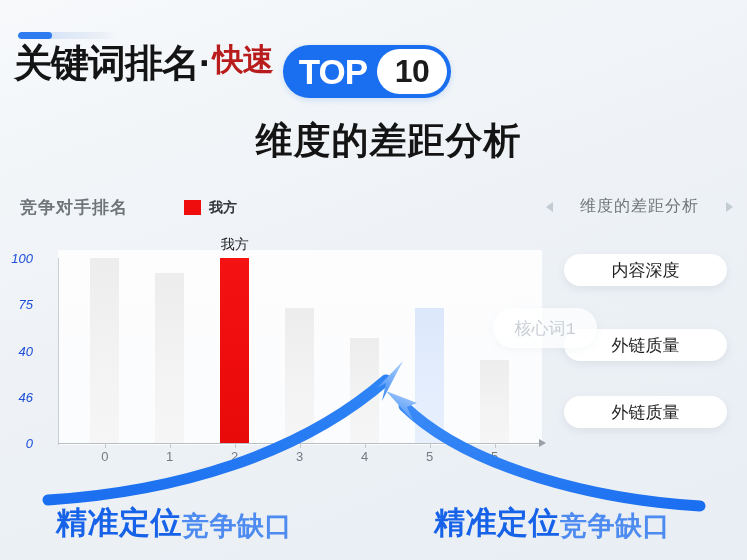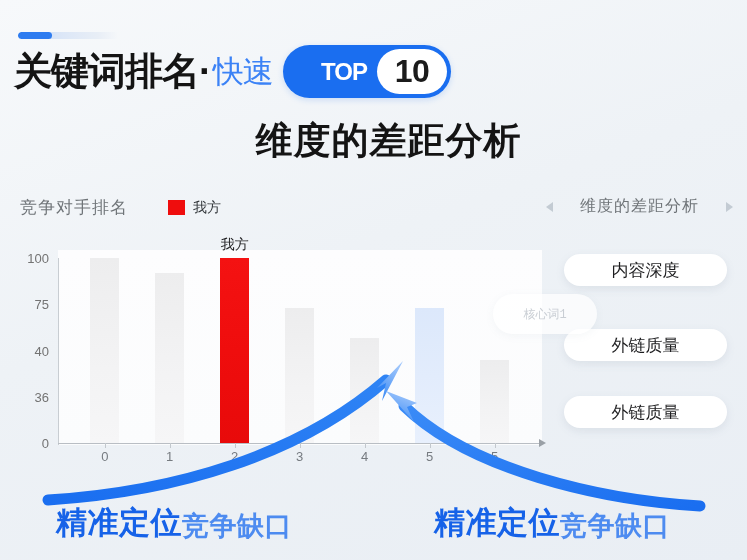--- a/index.html
+++ b/index.html
@@ -18,62 +18,62 @@
     background:linear-gradient(90deg,#c5d9f7 0%,#dce7f7 45%,#e8eef6 80%,rgba(233,238,246,0) 100%);
   }
   .progress-fill{
     position:absolute;left:0;top:0;height:100%;width:34%;
     background:#2e7cf0;border-radius:4px;
   }
 
   
   .headline{
     position:absolute;left:14px;top:44px;
-    display:flex;align-items:center;height:54px;
+    display:flex;height:54px;
   }
   .headline-main{
     font-size:38px;font-weight:bold;color:#141414;
     letter-spacing:-1px;white-space:nowrap;line-height:1;
     position:relative;z-index:3;
   }
   .headline-sub{
-    font-size:31px;font-weight:normal;color:#3b82f6;
+    font-size:31px;font-weight:bold;color:#b91c1c;
     letter-spacing:-1px;white-space:nowrap;line-height:1;
     margin-left:2px;position:relative;z-index:3;
   }
   .top-badge{
     position:absolute;left:283px;top:45px;
     height:53px;min-width:164px;
     background:#1a6ef0;border-radius:27px;
     display:flex;align-items:center;justify-content:flex-end;
     padding-right:4px;z-index:2;
     box-shadow:0 2px 6px rgba(26,110,240,.18);
   }
   .top-badge .top-word{
-    color:#ffffff;font-size:24px;font-weight:bold;
+    color:#ffffff;font-size:35px;font-weight:bold;
     letter-spacing:-1px;line-height:1;margin-right:10px;
   }
   .top-badge .num-pill{
     background:#ffffff;border-radius:24px;
     height:45px;min-width:70px;
     display:flex;align-items:center;justify-content:center;
     color:#1b1b1b;font-size:32px;font-weight:bold;letter-spacing:-.5px;
   }
 
   .page-title{
     position:absolute;left:0;right:0;top:116px;
     text-align:center;font-size:37px;font-weight:bold;color:#141414;
     letter-spacing:1px;
     padding-left:30px;
   }
 
   
   .chart-head{
     position:absolute;left:20px;top:196px;
-    display:flex;align-items:center;gap:40px;
+    display:flex;align-items:center;gap:56px;font-weight:bold;
   }
   .chart-head-title{font-size:17px;color:#6f7478;letter-spacing:1px;}
   .legend{display:flex;align-items:center;gap:8px;}
   .legend-swatch{width:17px;height:15px;background:#ef0d0d;display:block;}
   .legend-label{font-size:14px;color:#32363a;}
 
   .chart{
     position:absolute;left:12px;top:250px;
     width:530px;height:200px;
   }
@@ -88,23 +88,24 @@
   .x-axis-line{
     position:absolute;left:46px;top:193px;width:484px;height:1px;
     background:#b9bec4;
   }
   .x-axis-arrow{
     position:absolute;left:527px;top:189px;
     width:0;height:0;border-left:7px solid #9aa0a6;
     border-top:4px solid transparent;border-bottom:4px solid transparent;
   }
   .ytick{
-    position:absolute;right:100%;margin-right:9px;
-    font-size:13px;color:#737373;transform:translateY(-50%);
+    position:absolute;right:100%;margin-right:25px;
+    font-size:13px;color:#1d4ed8;transform:translateY(-50%);
     white-space:nowrap;
+    font-style:italic;
   }
   .ytick-wrap{position:absolute;left:46px;top:0;height:193px;width:0;}
   .bar{
     position:absolute;bottom:0;
     background:linear-gradient(180deg,#ededee 0%,#f3f3f4 60%,#f6f6f7 100%);
   }
   .bar.mine{
     background:linear-gradient(180deg,#f41212 0%,#ef0d0d 50%,#e80a0a 100%);
   }
   .bar.ghost{
@@ -131,25 +132,25 @@
   .tri.right{border-left:7px solid #c3cbd3;}
 
   .card{
     position:absolute;right:20px;width:163px;height:32px;
     background:#ffffff;border-radius:22px;
     display:flex;align-items:center;justify-content:center;
     font-size:17px;color:#1d1d1f;
     box-shadow:0 3px 9px rgba(110,125,145,.13);
   }
   .ghost-pill{
-    position:absolute;left:493px;top:294px;
+    position:absolute;left:493px;top:308px;
     width:104px;height:40px;border-radius:20px;
     background:rgba(255,255,255,.72);
     display:flex;align-items:center;justify-content:center;
-    font-size:12px;color:#c9ced4;
+    font-size:17px;color:#c9ced4;
     box-shadow:0 2px 8px rgba(120,135,155,.07);
     font-family:Liberation Mono, monospace;
   }
 
   
   #arrows{position:absolute;left:0;top:0;width:747px;height:560px;pointer-events:none;}
 
   
   .caption{position:absolute;display:flex;align-items:flex-end;white-space:nowrap;}
   .caption .strong{font-size:31px;font-weight:bold;color:#1662e8;letter-spacing:.5px;}
@@ -187,21 +188,21 @@
 
   <div class="chart">
     <div class="plot"></div>
     <div class="y-axis-line"></div>
     <div class="x-axis-line"></div>
     <div class="x-axis-arrow"></div>
     <div class="ytick-wrap" id="yticks">
         <div class="ytick" style="top: 8px;">100</div>
         <div class="ytick" style="top: 54.25px; text-align: right;">75</div>
         <div class="ytick" style="top: 100.5px;">40</div>
-        <div class="ytick" style="top: 146.75px;">36</div>
+        <div class="ytick" style="top: 146.75px;">46</div>
         <div class="ytick" style="top: 193px;">0</div>
       </div>
     <div id="bars">
         <div class="bar" style="left: 78.2758px; width: 29px; height: 185px; bottom: 7px;"></div>
         <div class="bar" style="left: 143.242px; width: 29px; height: 170.2px; bottom: 7px;"></div>
         <div class="bar mine" style="left: 208.209px; width: 29px; height: 185px; bottom: 7px;"></div>
         <div class="bar-label" style="left: 222.709px; top: -14px;">我方</div>
         <div class="bar" style="left: 273.175px; width: 29px; height: 135.05px; bottom: 7px;"></div>
         <div class="bar" style="left: 338.142px; width: 29px; height: 105.45px; bottom: 7px;"></div>
         <div class="bar ghost" style="left: 403.108px; width: 29px; height: 135.05px; bottom: 7px;"></div>

